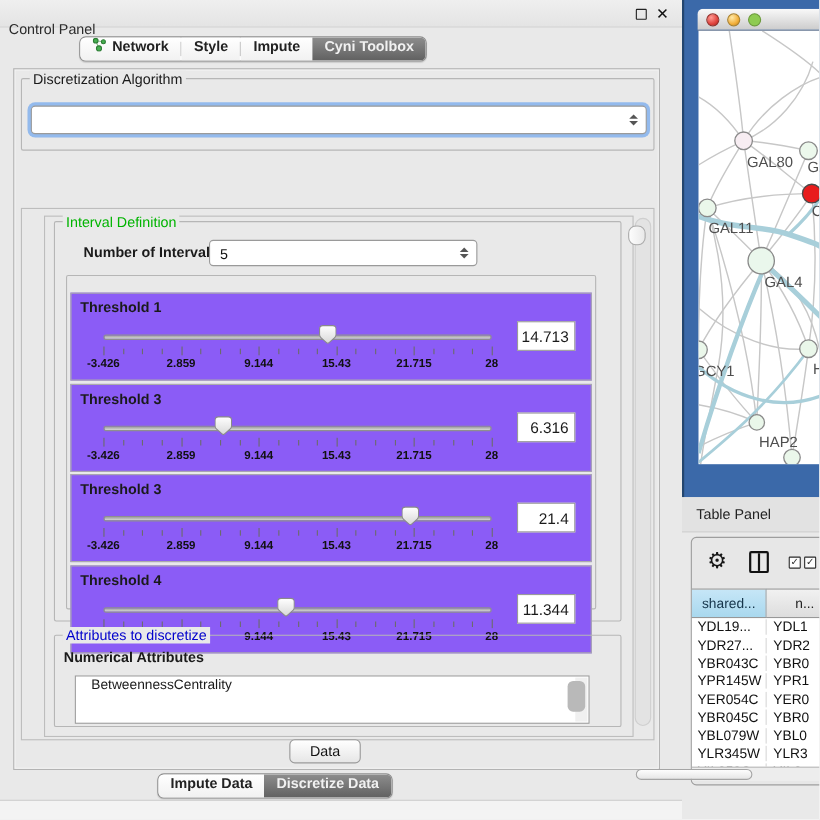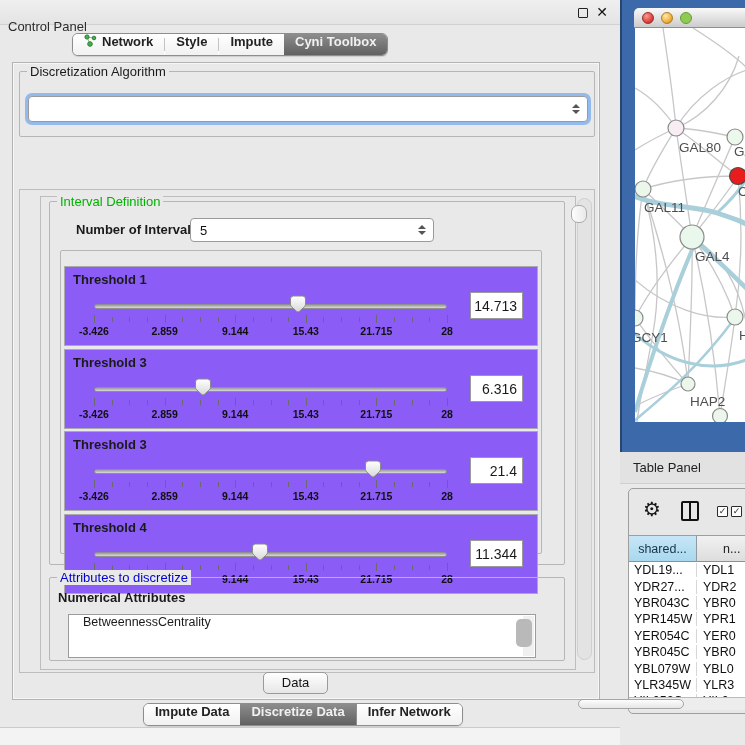--- a/index.html
+++ b/index.html
@@ -394,23 +394,20 @@
 
       <div class="apply-btn">Data</div>
     </div>
 
     <div class="bottom-tabbar" id="bottom-tabs">
         <div class="tab">
           <span>Impute Data</span>
         </div>
         <div class="tab selected">
           <span>Discretize Data</span>
-        </div>
-        <div class="tab">
-          <span>Infer Network</span>
         </div>
       </div>
     <div class="bottom-strip"></div>
 
   </div>
 
   <div class="netwin">
     <div class="net-titlebar">
       <div class="light red"></div>
       <div class="light yellow"></div>

